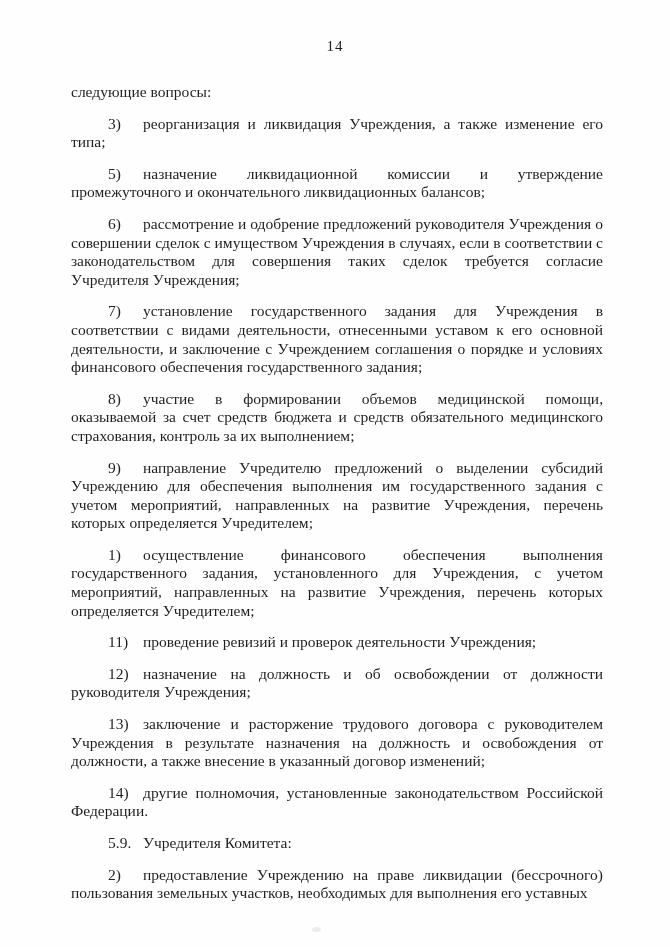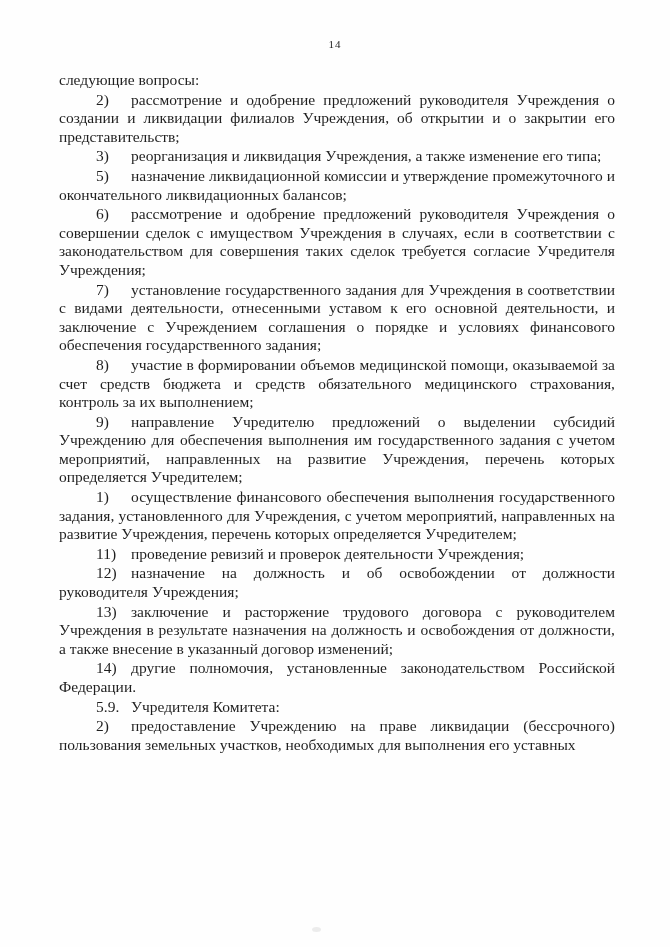--- a/index.html
+++ b/index.html
@@ -15,35 +15,35 @@
     overflow: hidden;
     font-family: "Liberation Serif", "DejaVu Serif", serif;
     color: #1f1f1f;
   }
   .page-number {
     position: absolute;
     top: 38px;
     left: 0;
     width: 670px;
     text-align: center;
-    font-size: 11px;
+    font-size: 15px;
     letter-spacing: 1px;
   }
   .content {
     position: absolute;
     top: 70px;
     left: 58px;
     width: 558px;
     font-size: 15.5px;
     line-height: 18.6px;
     text-align: justify;
     hyphens: none;
   }
   .content p {
-    margin: 1px;
+    margin: 13px;
     padding: 0;
   }
   .content p.item {
     text-indent: 37px;
   }
   .num {
     display: inline-block;
     width: 35px;
     text-indent: 0;
   }
@@ -62,21 +62,20 @@
 
 <div class="page">
 
   <div class="page-number">14</div>
 
   <div class="content">
 
     <p class="cont"><span>следующие вопросы:</span></p>
 
 
-    <p class="item"><span class="num">2)</span><span>рассмотрение и одобрение предложений руководителя Учреждения о создании и ликвидации филиалов Учреждения, об открытии и о закрытии его представительств;</span></p>
 
     <p class="item"><span class="num">3)</span><span>реорганизация и ликвидация Учреждения, а также изменение его типа;</span></p>
 
 
     <p class="item"><span class="num">5)</span><span>назначение ликвидационной комиссии и утверждение промежуточного и окончательного ликвидационных балансов;</span></p>
 
     <p class="item"><span class="num">6)</span><span>рассмотрение и одобрение предложений руководителя Учреждения о совершении сделок с имуществом Учреждения в случаях, если в соответствии с законодательством для совершения таких сделок требуется согласие Учредителя Учреждения;</span></p>
 
     <p class="item"><span class="num">7)</span><span>установление государственного задания для Учреждения в соответствии с видами деятельности, отнесенными уставом к его основной деятельности, и заключение с Учреждением соглашения о порядке и условиях финансового обеспечения государственного задания;</span></p>
 

